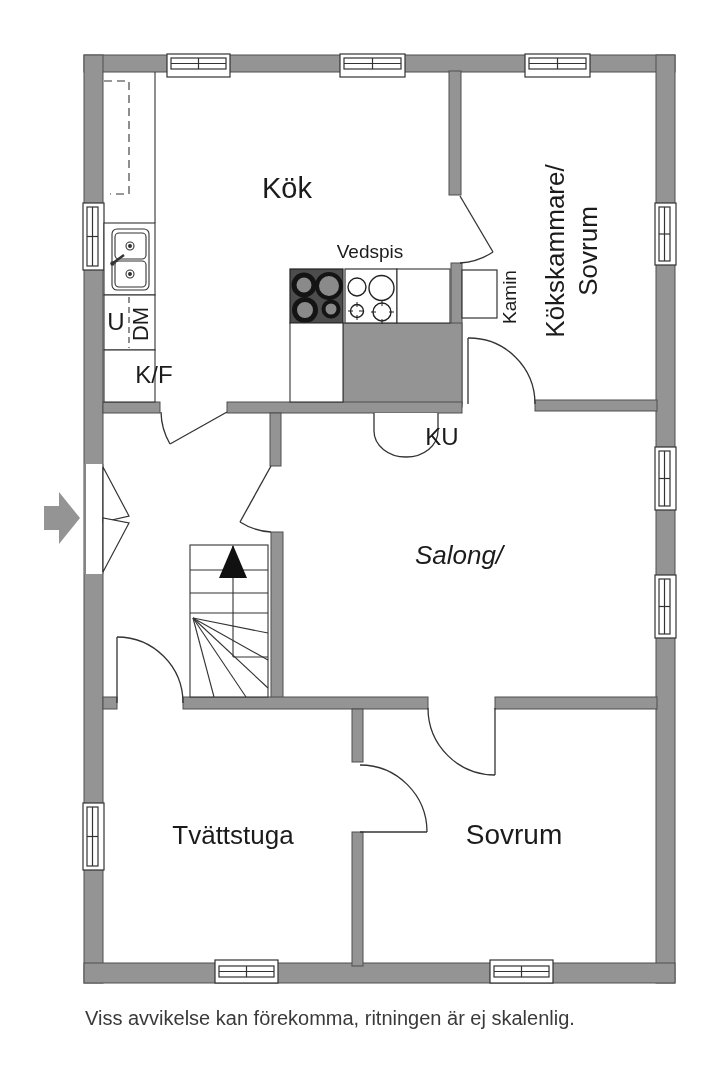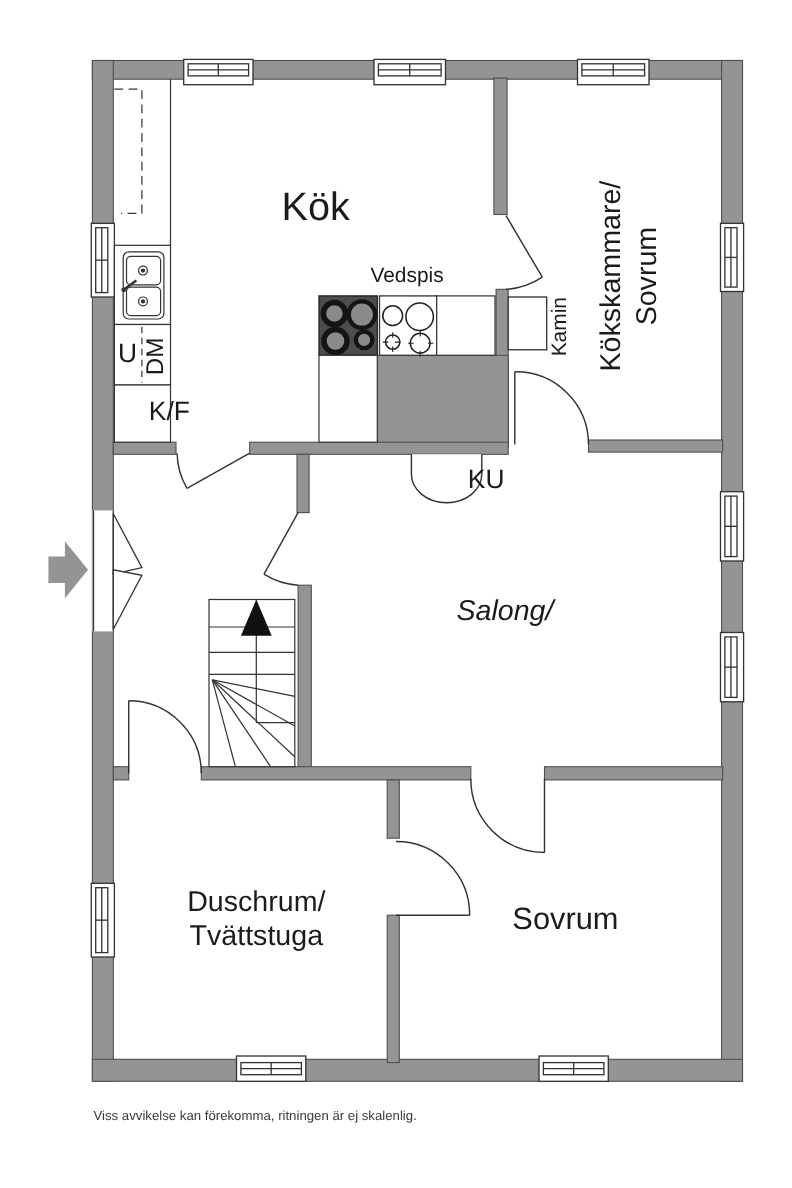--- a/index.html
+++ b/index.html
@@ -3,27 +3,27 @@
 <meta charset="utf-8">
 <style>
   html,body{margin:0;padding:0;background:#fff;}
   .stage{position:relative;width:720px;height:1080px;background:#ffffff;overflow:hidden;
          font-family:"Liberation Sans",sans-serif;}
   .plan-svg{position:absolute;left:0;top:0;width:720px;height:1080px;}
   .label{position:absolute;transform:translate(-50%,-50%);color:#1b1b1b;text-align:center;
          line-height:1.18;white-space:nowrap;}
   .label span{display:block;}
   .rot{transform:translate(-50%,-50%) rotate(-90deg);}
-  .f-kitchen{font-size:36px;}
+  .f-kitchen{font-size:29px;}
   .f-room{font-size:26px;}
   .f-bedroom{font-size:28px;}
   .f-small{font-size:19px;}
   .f-appl{font-size:24px;}
   .f-dm{font-size:22px;}
-  .footer-note{position:absolute;left:85px;top:1007px;font-size:12px;color:#3a3a3a;
+  .footer-note{position:absolute;left:85px;top:1007px;font-size:20px;color:#3a3a3a;
                transform:none;white-space:nowrap;}
 </style>
 </head>
 <body>
 
 <div class="stage">
 
   <svg class="plan-svg" viewBox="0 0 720 1080">
 
     <g fill="#949494" stroke="#4f4f4f" stroke-width="1">
@@ -227,21 +227,20 @@
   </div>
 
   <div class="label f-appl" style="left:406px;top:437px;margin-left:36px;">KU</div>
 
 
   <div class="label f-room" style="left:459px;top:555px;font-style:italic;">
     <span>Salong/</span>
   </div>
 
   <div class="label f-room" style="left:233px;top:835px;">
-    <span>Duschrum/</span>
     <span>Tvättstuga</span>
   </div>
 
   <div class="label f-bedroom" style="left:514px;top:835px;">Sovrum</div>
 
   <div class="label f-appl" style="left:116px;top:322px;">U</div>
 
   <div class="label f-dm rot" style="left:141px;top:324px;">DM</div>
 
   <div class="label f-appl" style="left:130px;top:375px;margin-left:24px;">K/F</div>

